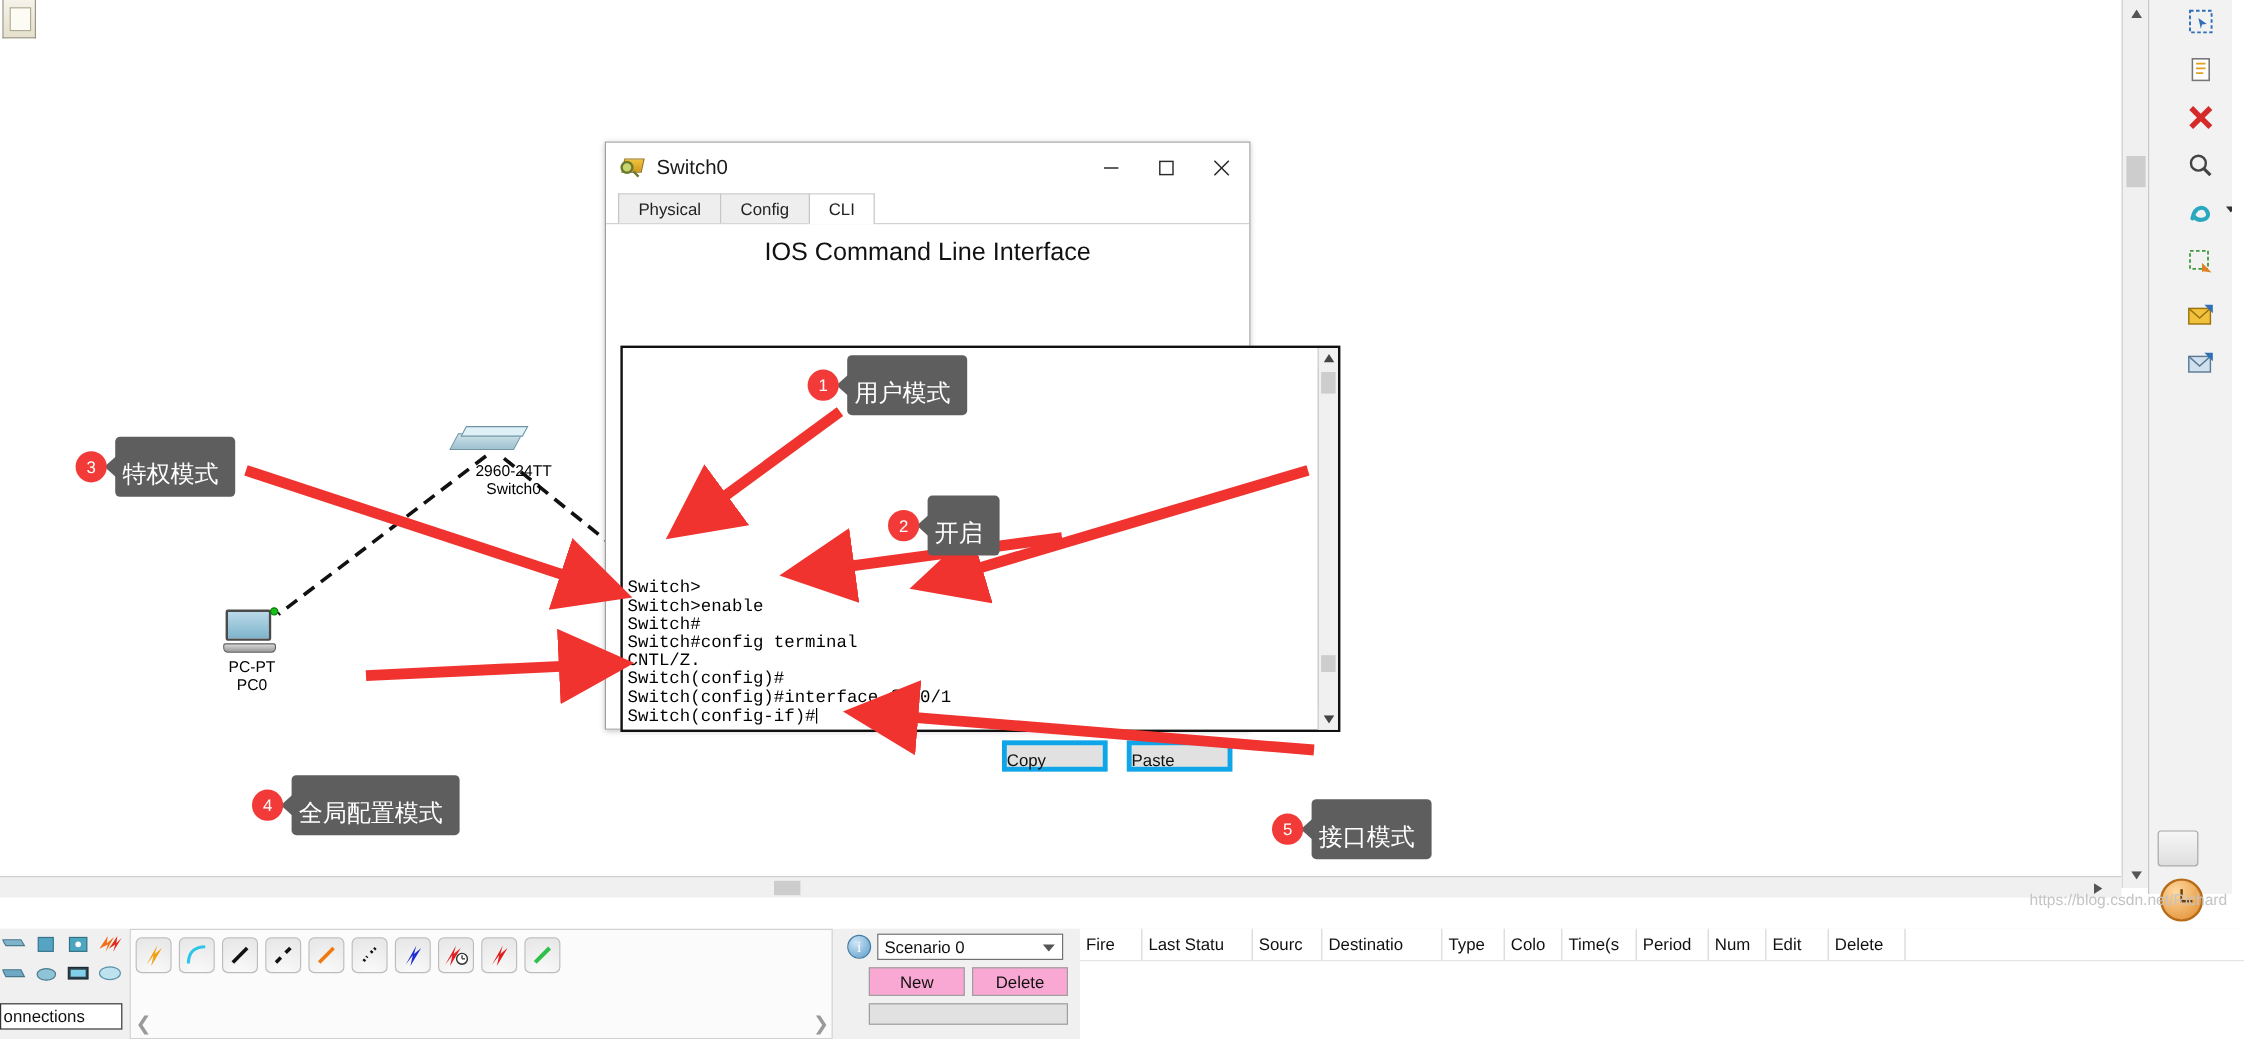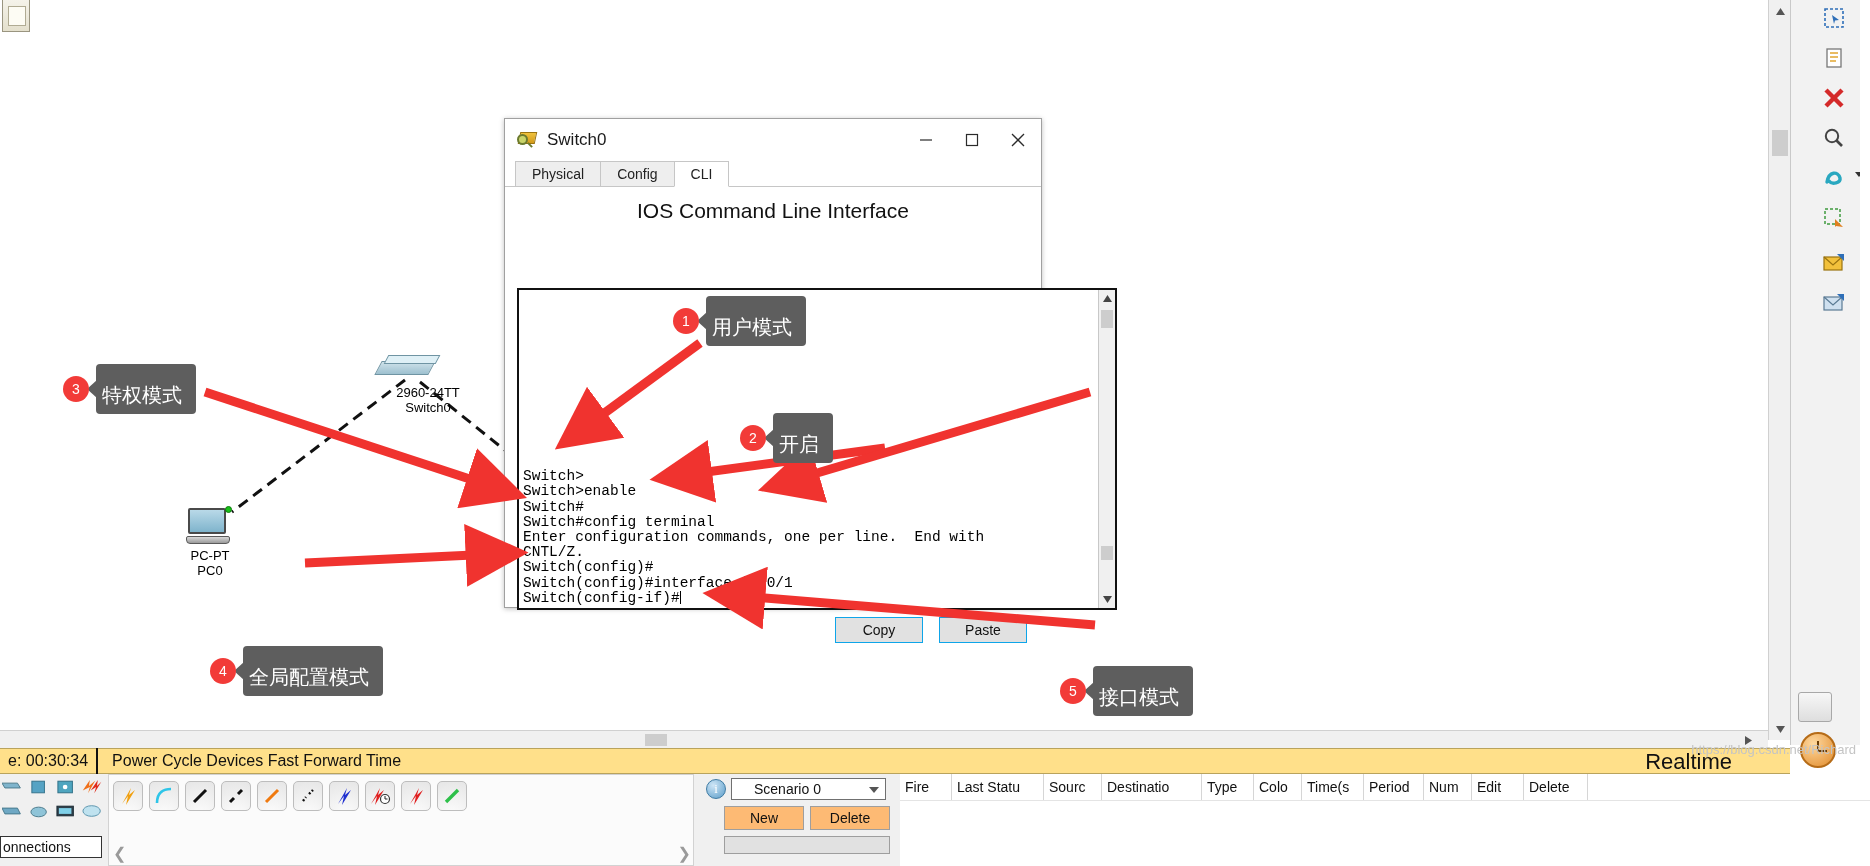--- a/index.html
+++ b/index.html
@@ -267,23 +267,23 @@
   }
 
   #dlg-buttons {
     position: absolute;
     left: 330px; top: 430px;
     display: flex; gap: 16px;
   }
   .dlg-btn {
     width: 88px; height: 26px;
     background: #e1e1e1;
-    border: 1px solid #0ea5e9;
+    border: 4px solid #0ea5e9;
     font-size: 14px; color: #111;
-    line-height: 24px; text-align: center;
+    line-height: 24px; 
     font-family: "Liberation Sans", sans-serif;
   }
 
   
   #right-toolbar {
     position: absolute;
     left: 1790px; top: 0;
     width: 80px; height: 745px;
     background: #f2f2f2;
     border-left: 1px solid #c9c9c9;
@@ -451,35 +451,35 @@
     border: 1px solid #3f7ba3;
     color: #ffffff; font-size: 13px;
     line-height: 18px; text-align: center;
     font-family: "Liberation Serif", serif;
   }
   #scen-select {
     width: 155px; height: 22px;
     background: #ffffff;
     border: 1px solid #707070;
     font-size: 14px; color: #111;
-    line-height: 20px; padding-left: 22px;
+    line-height: 20px; padding-left: 5px;
     position: relative;
     font-family: "Liberation Sans", sans-serif;
   }
   #scen-select .chev {
     position: absolute; right: 6px; top: 8px;
     width: 0; height: 0;
     border-left: 5px solid transparent;
     border-right: 5px solid transparent;
     border-top: 6px solid #555;
   }
   #scen-row2 { display: flex; gap: 6px; padding: 6px 0 0 24px; }
   .scen-btn {
     width: 80px; height: 24px;
-    background: #fdba74;
+    background: #f9a8d4;
     border: 1px solid #9e9e9e;
     font-size: 14px; color: #111;
     line-height: 22px; text-align: center;
     font-family: "Liberation Sans", sans-serif;
   }
   #scen-row3 {
     margin: 6px 0 0 24px;
     width: 166px; height: 18px;
     background: #e1e1e1;
     border: 1px solid #9e9e9e;
@@ -597,21 +597,21 @@
       <div class="tab">Physical</div>
       <div class="tab">Config</div>
       <div class="tab active">CLI</div>
     </div>
 
     <div id="dlg-body">
       <div id="cli-heading">IOS Command Line Interface</div>
 
       <div id="cli-wrap">
         <div id="cli-text">
-          <div id="cli-lines"><div>Switch&gt;</div><div>Switch&gt;enable</div><div>Switch#</div><div>Switch#config terminal</div><div>Enter configuration commands, one per line.  End with</div><div>CNTL/Z.</div><div>Switch(config)#</div><div>Switch(config)#interface fa 0/1</div><div>Switch(config-if)#<span class="caret"></span></div></div>
+          <div id="cli-lines"><div>Switch&gt;</div><div>Switch&gt;enable</div><div>Switch#</div><div>Switch#config terminal</div><div>CNTL/Z.</div><div>Switch(config)#</div><div>Switch(config)#interface fa 0/1</div><div>Switch(config-if)#<span class="caret"></span></div></div>
         </div>
         <div id="cli-scroll">
           <div class="sb-arrow up">
             <svg width="9" height="7" viewBox="0 0 9 7">
                 <polygon points="4.5,0 9,7 0,7" fill="#444"></polygon>
               </svg>
           </div>
           <div class="sb-thumb" style="top:20px;"></div>
           <div class="sb-thumb" style="top:256px; height:14px;"></div>
           <div class="sb-arrow down">
@@ -730,26 +730,20 @@
     </div>
     <div id="rt-scroll-strip"></div>
   </div>
 
   <div id="rt-devbtn"></div>
   <div id="rt-clock">
     <div class="hand-a"></div>
       <div class="hand-b"></div>
   </div>
 
-  <div id="status-bar">
-    <div id="sb-time">e: 00:30:34</div>
-    <div class="sb-sep"></div>
-    <div id="sb-actions">Power Cycle Devices  Fast Forward Time</div>
-    <div id="sb-realtime">Realtime</div>
-  </div>
 
   <div id="watermark">https://blog.csdn.net/Richard</div>
 
   <div id="bottom">
 
     <div id="dev-palette">
       <div class="palette-row">
         <svg class="pal-ico" viewBox="0 0 22 18">
             <polygon points="3,10 19,10 16,5 0,5" fill="#7fb4cc" stroke="#4c7a8c"></polygon>
           </svg>

